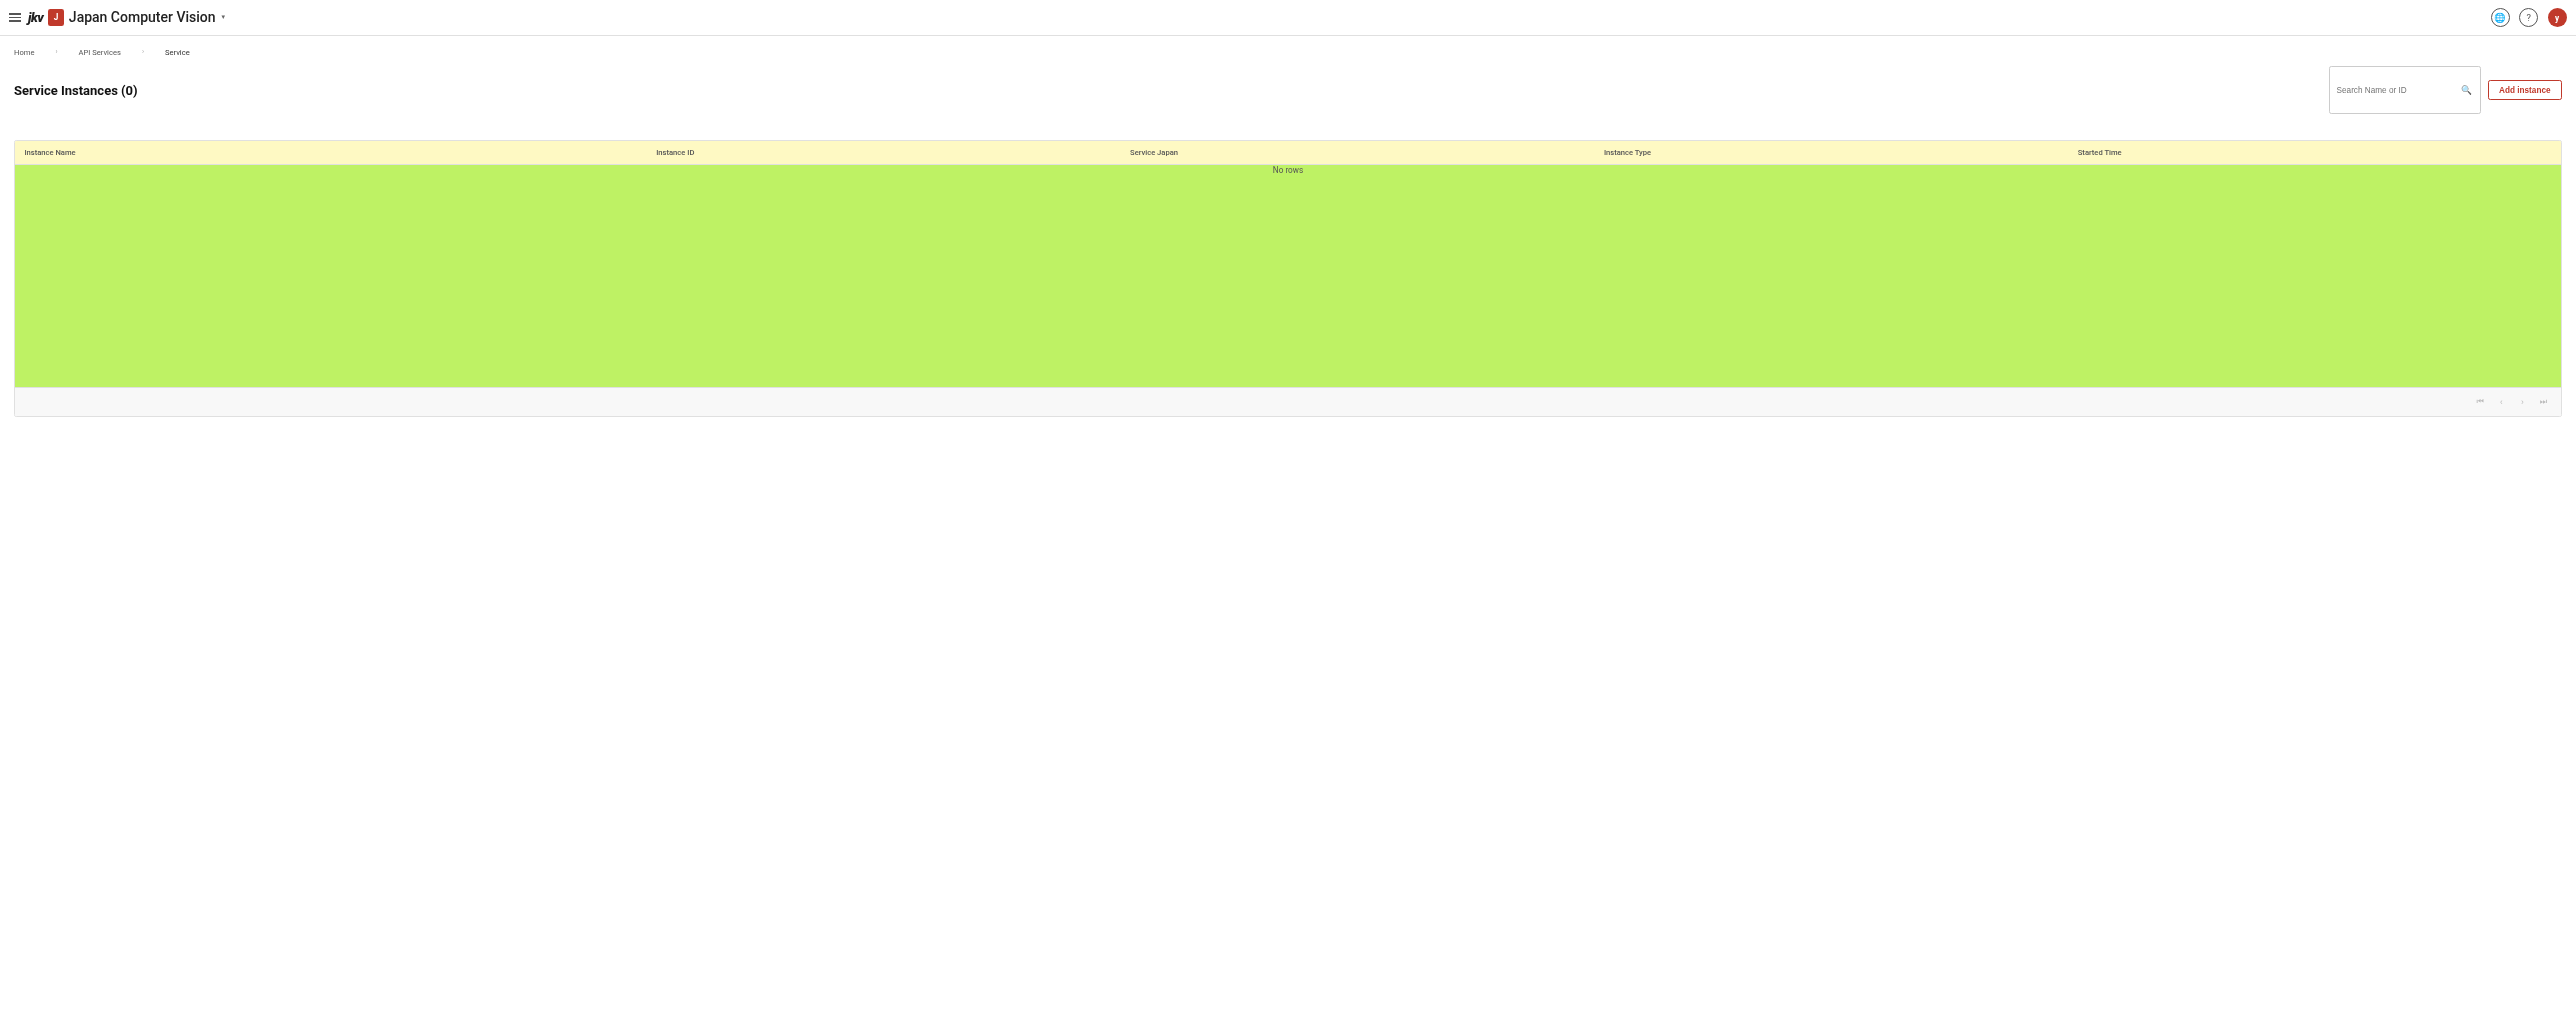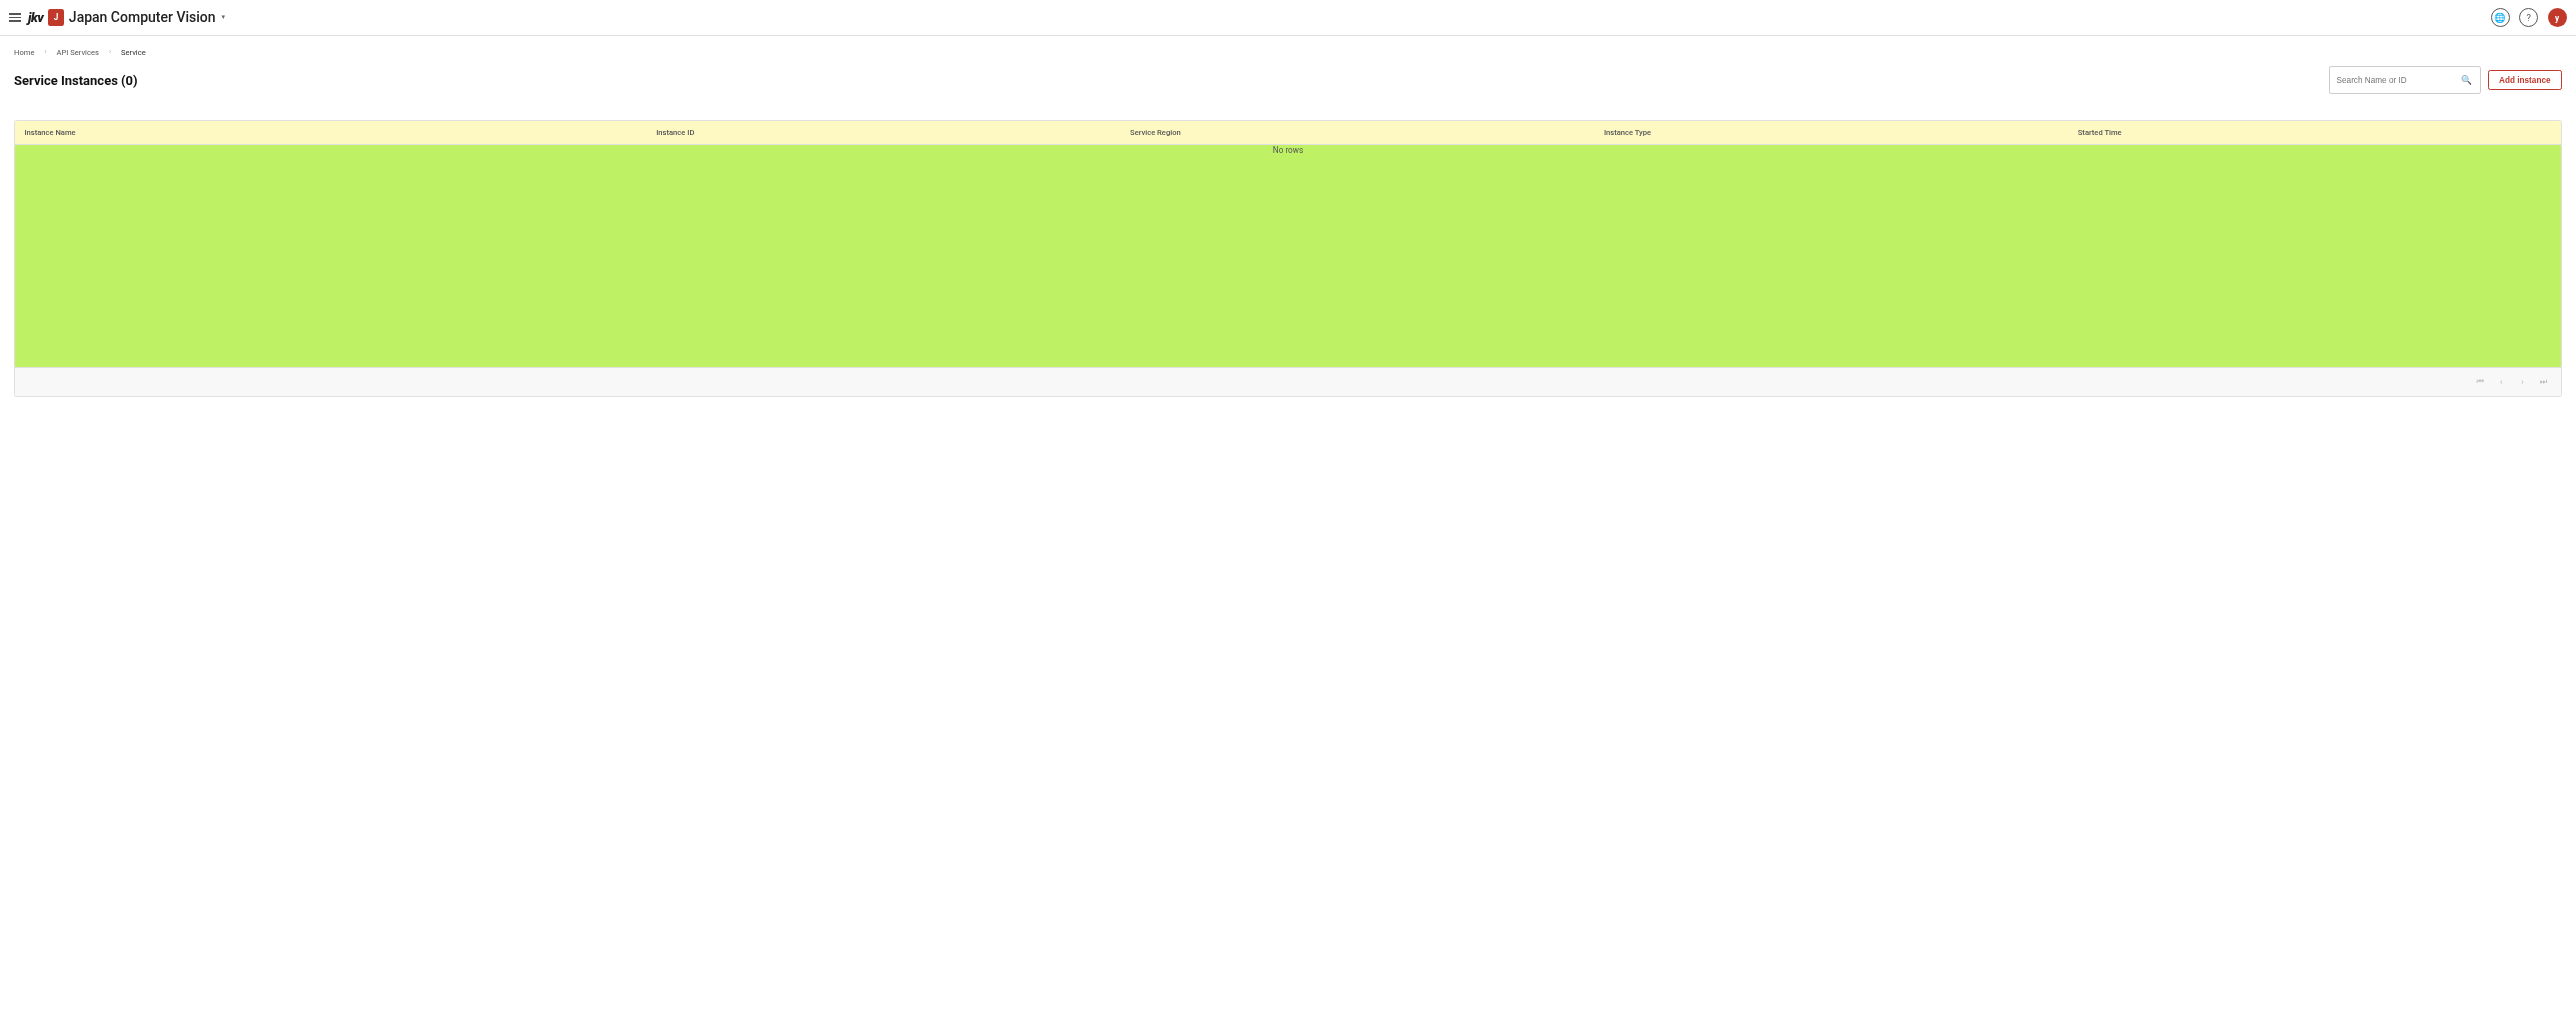--- a/index.html
+++ b/index.html
@@ -123,21 +123,21 @@
 
     
     .main-content {
       padding: 11.7px 14px;
     }
 
     
     .breadcrumb {
       display: flex;
       align-items: center;
-      gap: 10px;
+      gap: 21px;
       font-size: 7.6px;
       color: #555;
       margin-bottom: 9.4px;
     }
 
     .breadcrumb-item {
       color: #555;
     }
 
     .breadcrumb-separator {
@@ -167,21 +167,21 @@
       display: flex;
       align-items: center;
       gap: 7px;
     }
 
     .search-container {
       display: flex;
       align-items: center;
       border: 0.6px solid #ccc;
       border-radius: 2.3px;
-      padding: 8px 7px;
+      padding: 18px 7px;
       width: 152px;
       background: #fff;
     }
 
     .search-input {
       border: none;
       outline: none;
       font-size: 8.2px;
       color: #666;
       flex: 1;
@@ -315,21 +315,21 @@
       </div>
       <button class="add-instance-btn">Add instance</button>
     </div>
   </div>
 
   <div class="table-container">
 
     <div class="table-header">
       <div class="table-header-cell">Instance Name</div>
       <div class="table-header-cell">Instance ID</div>
-      <div class="table-header-cell">Service Region</div>
+      <div class="table-header-cell">Service Japan</div>
       <div class="table-header-cell">Instance Type</div>
       <div class="table-header-cell">Started Time</div>
     </div>
 
     <div class="table-body">
       <span class="no-rows-text">No rows</span>
     </div>
 
     <div class="table-footer">
       <button class="pagination-btn" disabled="">

